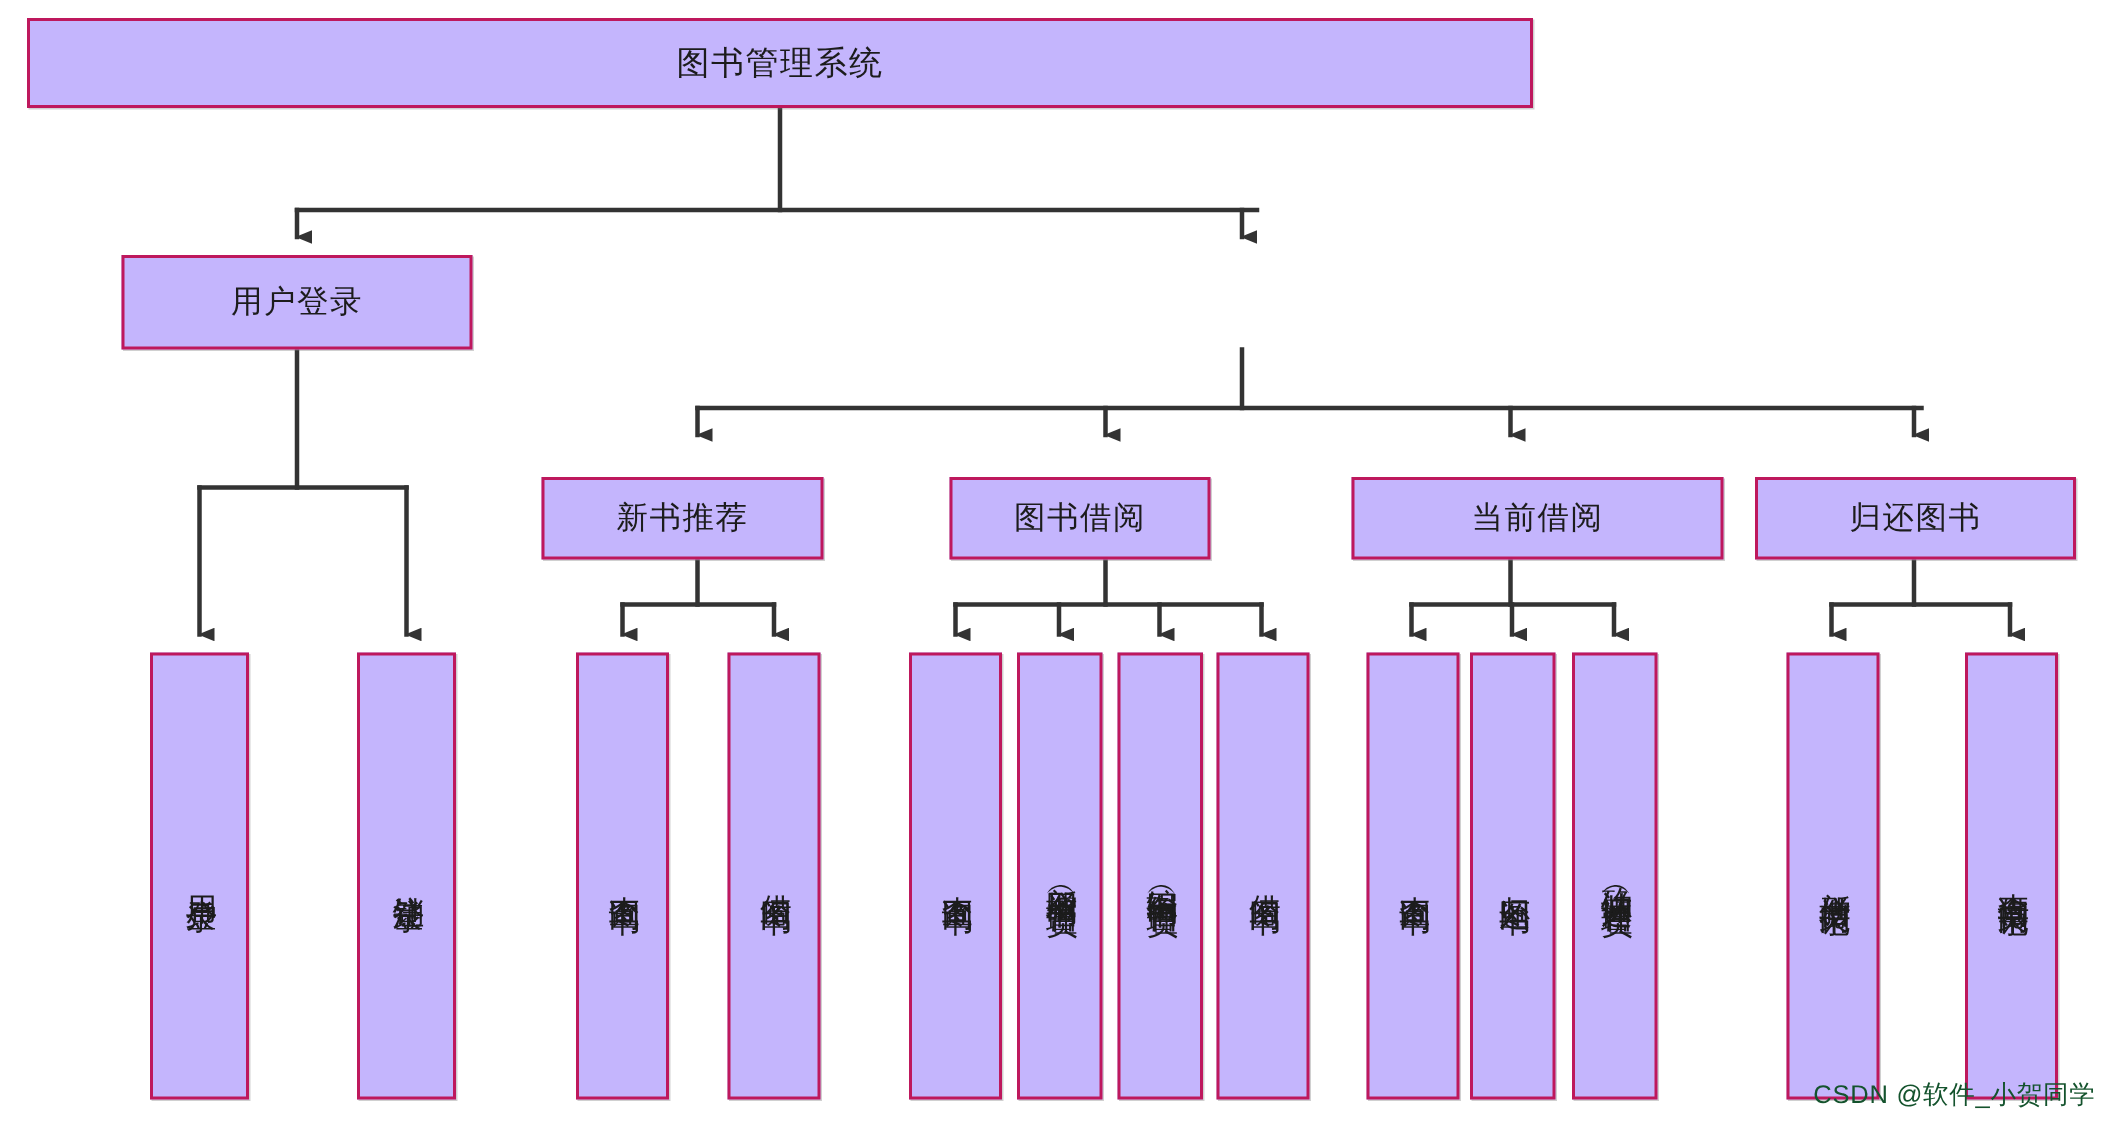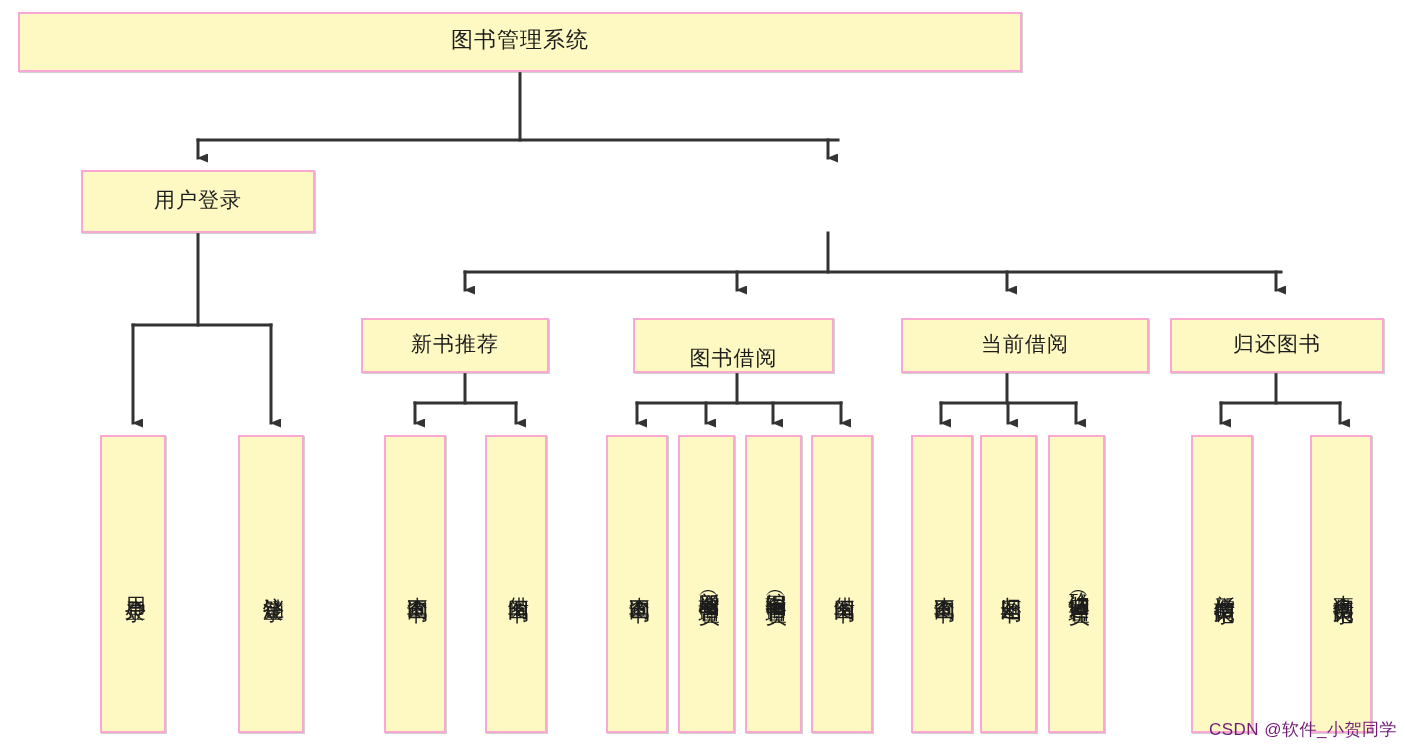--- a/index.html
+++ b/index.html
@@ -21,28 +21,27 @@
   #diagram-svg {
     position: absolute;
     left: 0;
     top: 0;
     width: 1405px;
     height: 747px;
   }
   .node {
     position: absolute;
     box-sizing: border-box;
-    background: #fef9c3;
-    border: 2px solid #f9a8d4;
+    background: #c4b5fd;
+    border: 2px solid #be185d;
     display: flex;
     align-items: center;
     justify-content: center;
     color: #1c1c1c;
     box-shadow: 1px 1px 0 rgba(120,120,120,0.35);
-    font-family: Liberation Mono, monospace;
   }
   .node-label {
     display: block;
     text-align: center;
     letter-spacing: 1px;
     white-space: nowrap;
   }
   
   .node.horiz .node-label {
     font-size: 21px;
@@ -63,21 +62,21 @@
     font-size: 21px;
     line-height: 1.18;
     letter-spacing: 2px;
     max-height: 100%;
   }
   #watermark {
     position: absolute;
     right: 8px;
     bottom: 6px;
     font-size: 17px;
-    color: #701a75;
+    color: #14532d;
     letter-spacing: 0.5px;
     white-space: nowrap;
     pointer-events: none;
   }
 </style>
 </head>
 <body>
 
 <div id="diagram-root">
 
@@ -135,21 +134,21 @@
     <span class="node-label">图书管理系统</span>
   </div>
 
   <div class="node horiz" style="left:81px; top:170px; width:234px; height:63px;">
     <span class="node-label">用户登录</span>
   </div>
 
   <div class="node horiz" style="left:361px; top:318px; width:188px; height:55px;">
     <span class="node-label">新书推荐</span>
   </div>
-  <div class="node horiz" style="left:633px; top:318px; width:201px; height:55px;align-items:flex-end;">
+  <div class="node horiz" style="left:633px; top:318px; width:174px; height:55px;">
     <span class="node-label">图书借阅</span>
   </div>
   <div class="node horiz" style="left:901px; top:318px; width:248px; height:55px;">
     <span class="node-label">当前借阅</span>
   </div>
   <div class="node horiz" style="left:1170px; top:318px; width:214px; height:55px;">
     <span class="node-label">归还图书</span>
   </div>
 
   <div class="node vert" style="left:100px; top:435px; width:66px; height:298px;">

